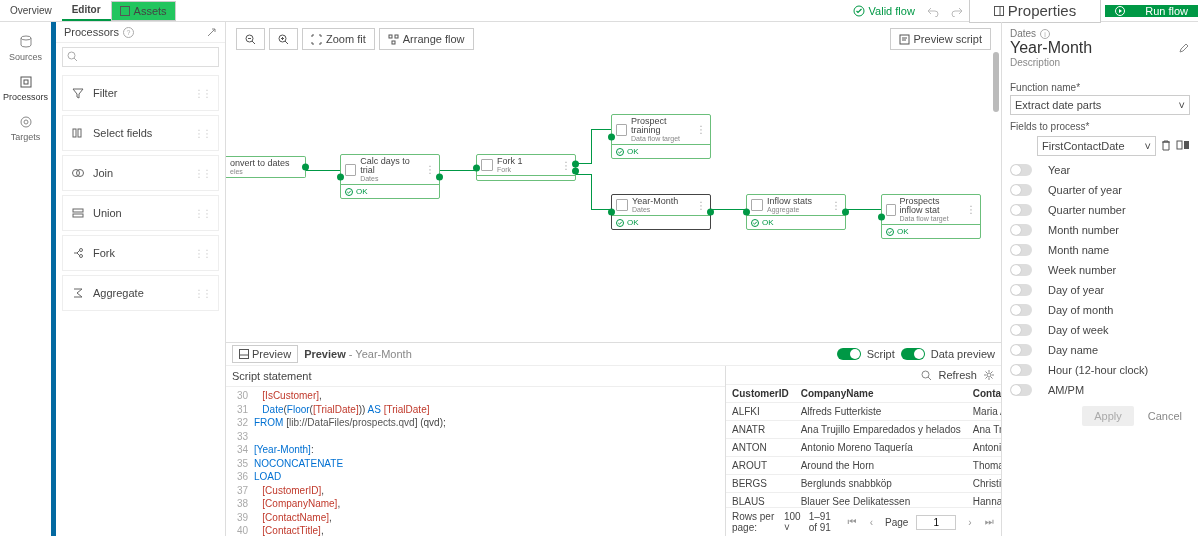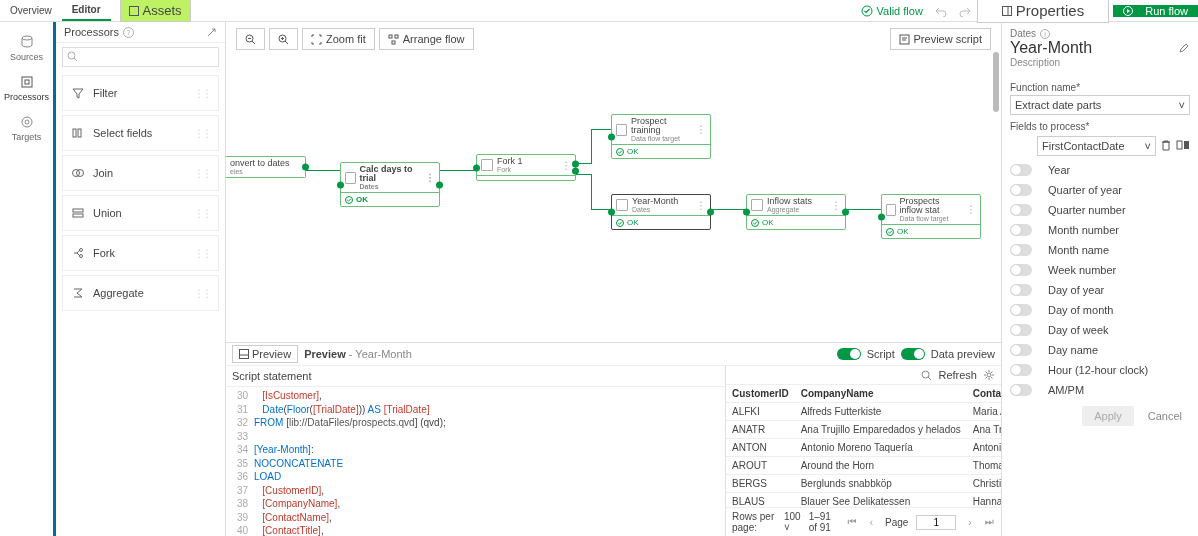--- a/index.html
+++ b/index.html
@@ -1,29 +1,29 @@
 <!DOCTYPE html>
 <html><head>
 <meta charset="utf-8">
 <style>
 * { box-sizing: border-box; margin: 0; padding: 0; font-family: -apple-system, BlinkMacSystemFont, "Segoe UI", Arial, sans-serif; }
 body { width: 1198px; height: 536px; overflow: hidden; background: #fff; font-size: 11px; color: #444; }
 
 .top-row { display: flex; align-items: center; height: 22px; border-bottom: 1px solid #ddd; }
 .tab { padding: 4px 10px; font-size: 10px; cursor: pointer; }
 .tab.active { border-bottom: 2px solid #009845; font-weight: 600; }
-.assets-btn { margin-left: 9px; padding: 3px 8px; border: 1px solid #ccc; background: #bef264; font-size: 13px; display: flex; align-items: center; gap: 4px; }
+.assets-btn { margin-left: 0; padding: 3px 8px; border: 1px solid #ccc; background: #22c55e; font-size: 11px; display: flex; align-items: center; gap: 4px; }
 .spacer { flex: 1; }
 .valid-flow { color: #009845; display: flex; align-items: center; gap: 4px; padding: 0 6px; font-size: 11px; }
 .top-icon-btn { width: 24px; height: 20px; display: flex; align-items: center; justify-content: center; color: #999; }
 .props-btn { padding: 3px 24px; border: 1px solid #ccc; background: #fff; font-size: 15px; display: flex; align-items: center; gap: 4px; }
-.run-btn { background: #009845; color: #fff; padding: 0 10px; font-size: 11px; display: flex; align-items: center; gap: 12px; margin-left: 4px; }
+.run-btn { background: #009845; color: #fff; padding: 0 10px; font-size: 11px; display: flex; align-items: center; gap: 20px; margin-left: 4px; }
 
 .main { display: flex; height: 514px; }
-.left-rail { width: 56px; border-right: 3px solid #0369a1; display: flex; flex-direction: column; align-items: center; padding-top: 6px; }
+.left-rail { width: 56px; border-right: 5px solid #0369a1; display: flex; flex-direction: column; align-items: center; padding-top: 6px; }
 .rail-item { display: flex; flex-direction: column; align-items: center; gap: 2px; padding: 6px 0; width: 100%; font-size: 9px; color: #666; }
 .rail-item.active { color: #333; }
 .rail-icon { width: 16px; height: 16px; }
 
 .processors-panel { width: 170px; border-right: 1px solid #ddd; display: flex; flex-direction: column; }
 .pp-header { display: flex; align-items: center; justify-content: space-between; padding: 4px 8px; border-bottom: 1px solid #eee; font-size: 11px; }
 .pp-search { padding: 4px 6px; }
 .pp-search input { width: 100%; padding: 3px 4px 3px 20px; border: 1px solid #ddd; font-size: 11px; background: #fff; }
 .pp-search-wrap { position: relative; }
 .pp-search-icon { position: absolute; left: 5px; top: 4px; color: #aaa; }
@@ -285,21 +285,21 @@
       <div class="node" style="left:0;top:134px;width:80px;border-left:none;border-radius:0 2px 2px 0;">
         <div class="node-head">
             <div>
               <div class="node-title">onvert to dates</div>
               <div class="node-sub">eles</div>
             </div>
           </div>
         <div class="port right"></div>
       </div>
       <div class="edge" style="left:80px;top:148px;width:34px;"></div>
-      <div class="node" style="left:114px;top:140px;font-weight:bold;">
+      <div class="node" style="left:114px;top:132px;">
         <div class="node-head">
             <div class="nicon"></div>
             <div>
               <div class="node-title">Calc days to trial</div>
               <div class="node-sub">Dates</div>
             </div>
             <span class="node-more">⋮</span>
           </div>
         <div class="node-ok">
             <svg width="8" height="8" viewBox="0 0 8 8">

